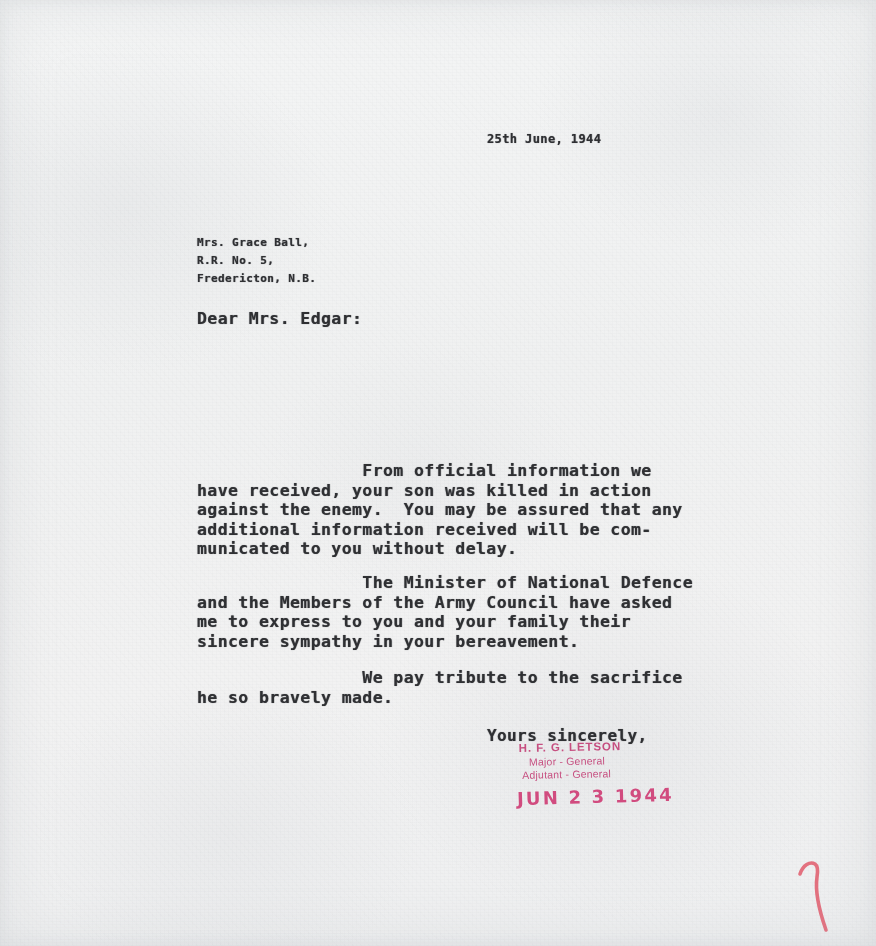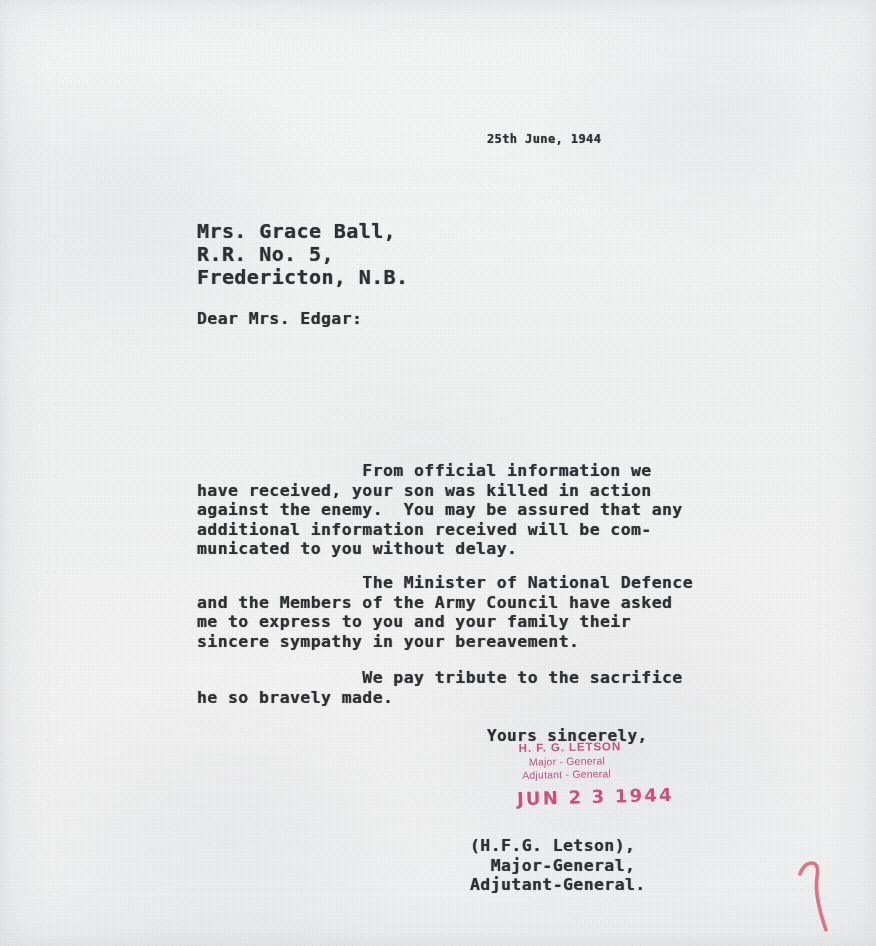--- a/index.html
+++ b/index.html
@@ -56,23 +56,23 @@
 
   #date-line {
     left: 487px;
     top: 98px;
     font-size: 12px;
     line-height: 20px;
     margin-top: 31px;
   }
   #address-block {
     left: 197px;
-    top: 220px;
-    font-size: 20px;
-    line-height: 23px;
+    top: 234px;
+    font-size: 11px;
+    line-height: 18px;
   }
   #salutation {
     left: 197px;
     top: 309px;
     font-size: 16.5px;
     line-height: 19.5px;
   }
   .body-para {
     left: 197px;
     font-size: 16.5px;
@@ -187,23 +187,20 @@
   <div class="typed" id="closing">Yours sincerely,</div>
 
   <div id="stamp-signature">
     <span class="s-name">H. F. G. LETSON</span>
     <span class="s-rank">Major - General</span>
     <span class="s-title">Adjutant - General</span>
   </div>
 
   <div id="stamp-date">JUN 2 3 1944</div>
 
-  <div class="typed" id="signature-block">(H.F.G. Letson),
-  Major-General,
-Adjutant-General.</div>
 
   <div id="page-mark">
     <svg width="54" height="76" viewBox="0 0 54 76">
       <path d="M7 16 C10 7, 17 3, 22 6 C25 8, 25 13, 24 19 C22 33, 26 52, 33 72" fill="none" stroke="#e05a6b" stroke-width="3.6" stroke-linecap="round" stroke-linejoin="round" opacity="0.85"></path>
     </svg>
   </div>
 
   <div id="vignette"></div>
 </div>
 

